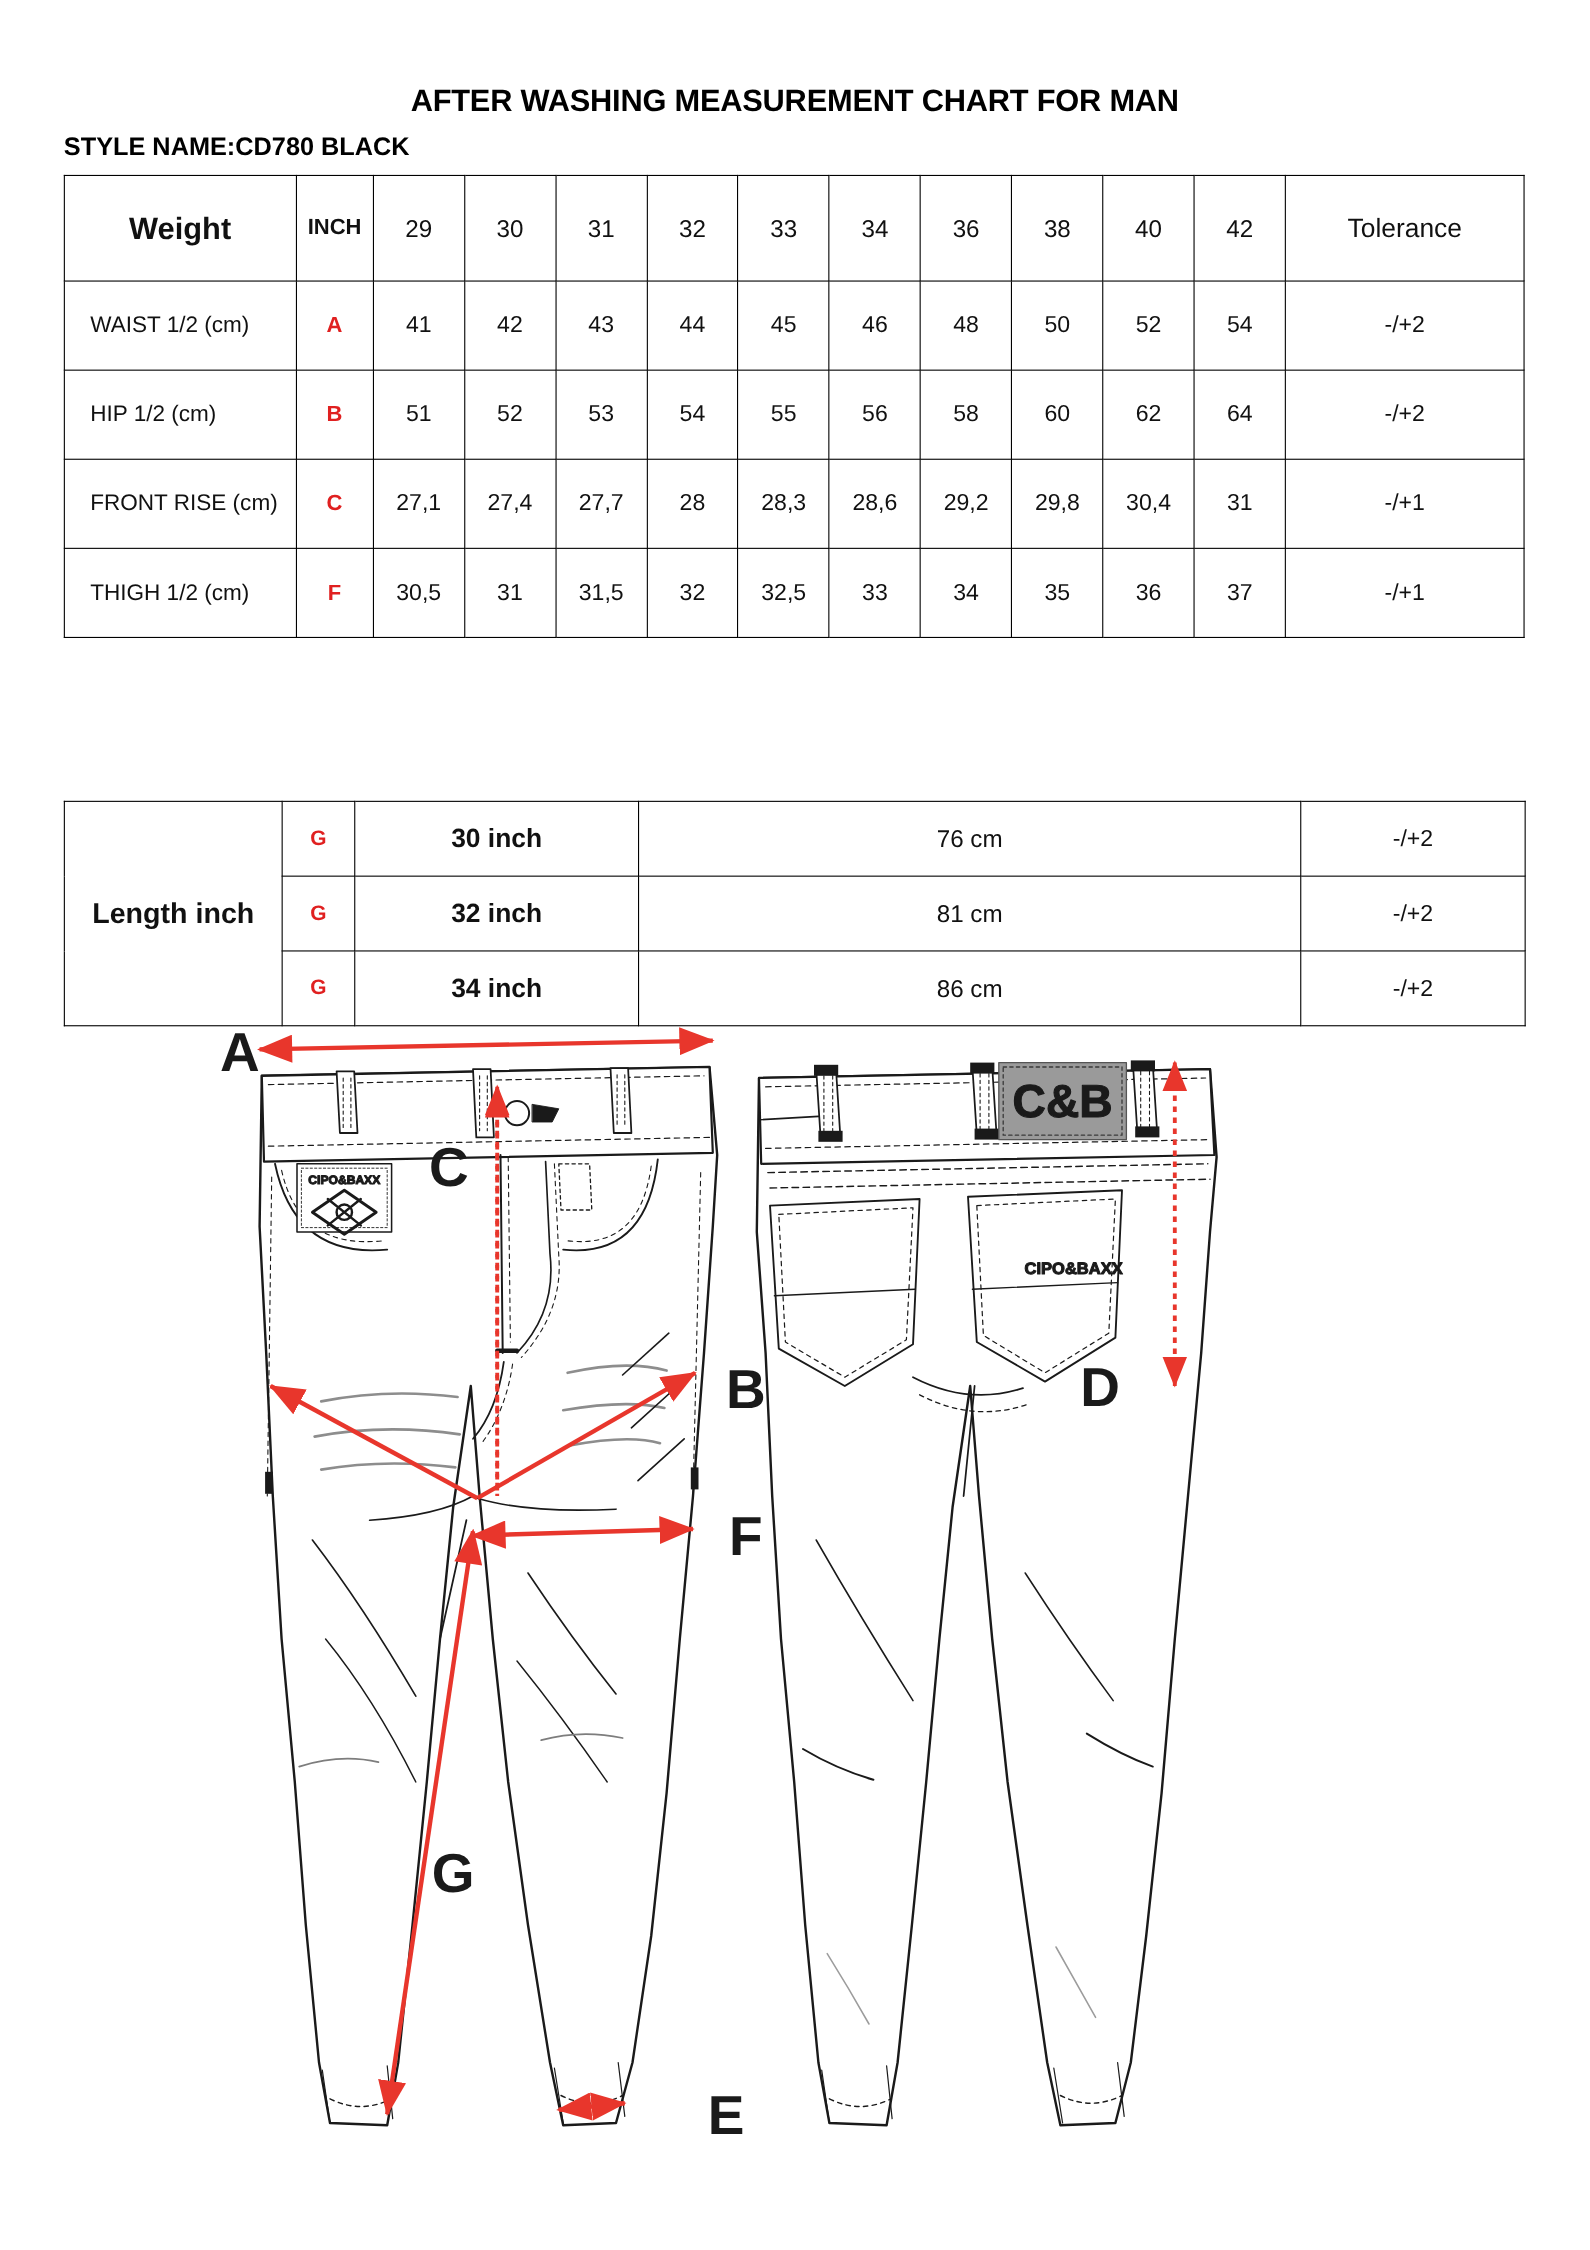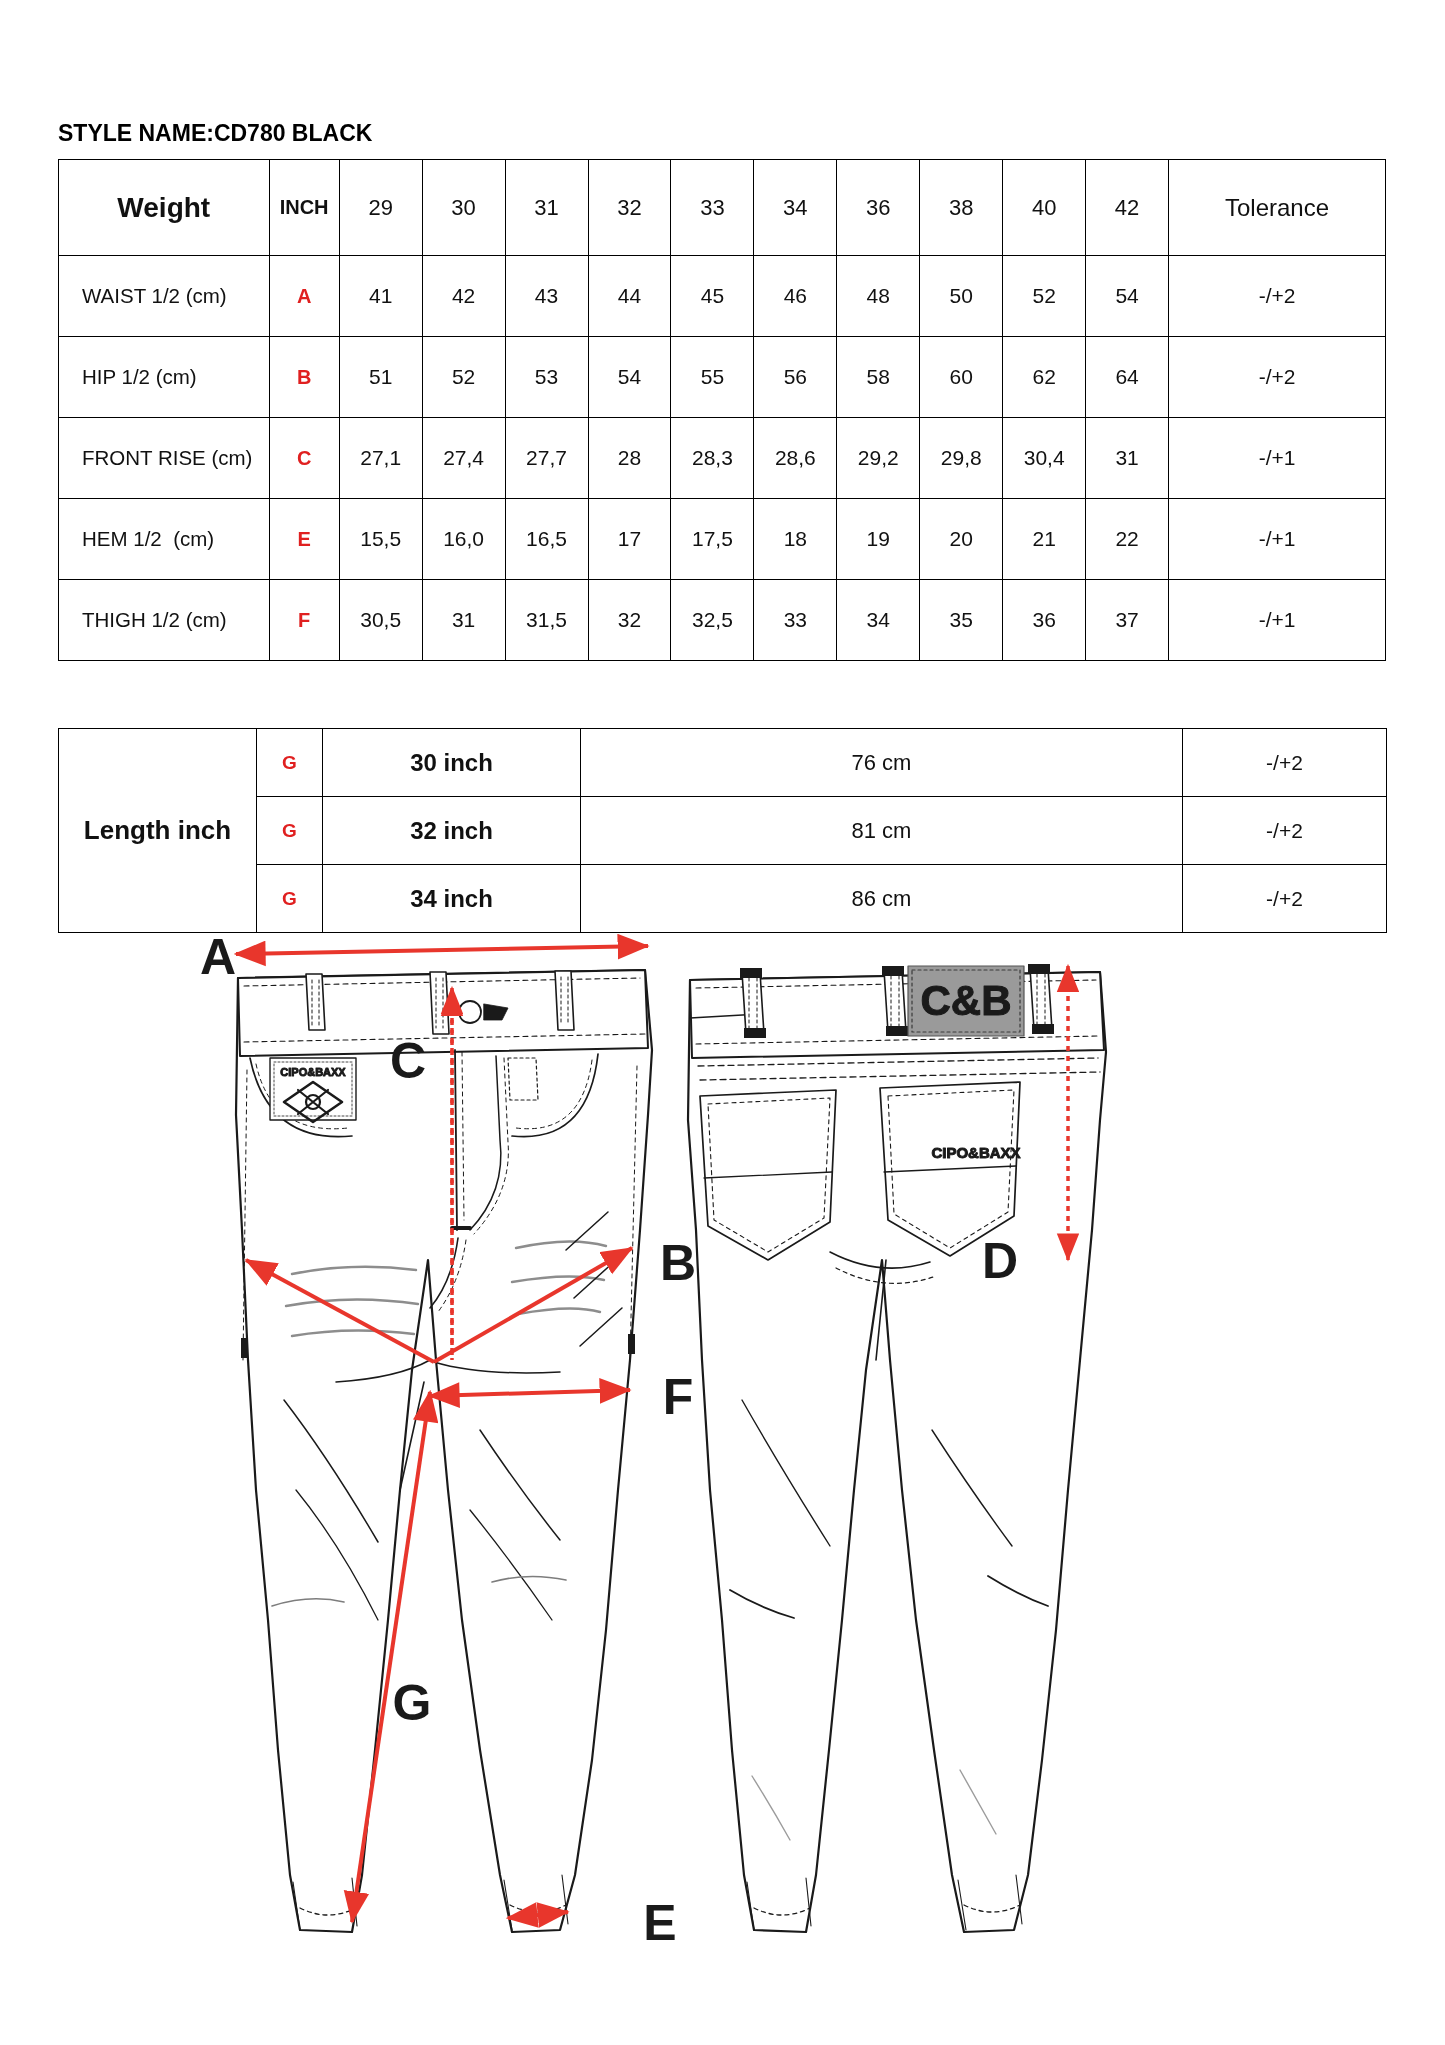--- a/index.html
+++ b/index.html
@@ -115,20 +115,21 @@
     font-family: "Liberation Sans", sans-serif;
     font-weight: bold;
     fill: #1a1a1a;
   }
 </style>
 </head>
 <body>
 
 <div id="page">
 
+  <div id="title">AFTER WASHING MEASUREMENT CHART FOR MAN</div>
   <div id="style-name">STYLE NAME:CD780 BLACK</div>
 
   <div id="main-table-wrap">
     <table class="grid" id="main-table">
       <colgroup>
         <col style="width:198px">
           <col style="width:66px">
         <col style="width:78px">
           <col style="width:78px">
           <col style="width:78px">
@@ -196,35 +197,20 @@
             <td class="num">28</td>
             <td class="num">28,3</td>
             <td class="num">28,6</td>
             <td class="num">29,2</td>
             <td class="num">29,8</td>
             <td class="num">30,4</td>
             <td class="num">31</td>
             <td class="tol">-/+1</td>
           </tr>
           <tr>
-            <td class="rowlabel">HEM 1/2  (cm)</td>
-            <td class="code">E</td>
-            <td class="num">15,5</td>
-            <td class="num">16,0</td>
-            <td class="num">16,5</td>
-            <td class="num">17</td>
-            <td class="num">17,5</td>
-            <td class="num">18</td>
-            <td class="num">19</td>
-            <td class="num">20</td>
-            <td class="num">21</td>
-            <td class="num">22</td>
-            <td class="tol">-/+1</td>
-          </tr>
-          <tr>
             <td class="rowlabel">THIGH 1/2 (cm)</td>
             <td class="code">F</td>
             <td class="num">30,5</td>
             <td class="num">31</td>
             <td class="num">31,5</td>
             <td class="num">32</td>
             <td class="num">32,5</td>
             <td class="num">33</td>
             <td class="num">34</td>
             <td class="num">35</td>

